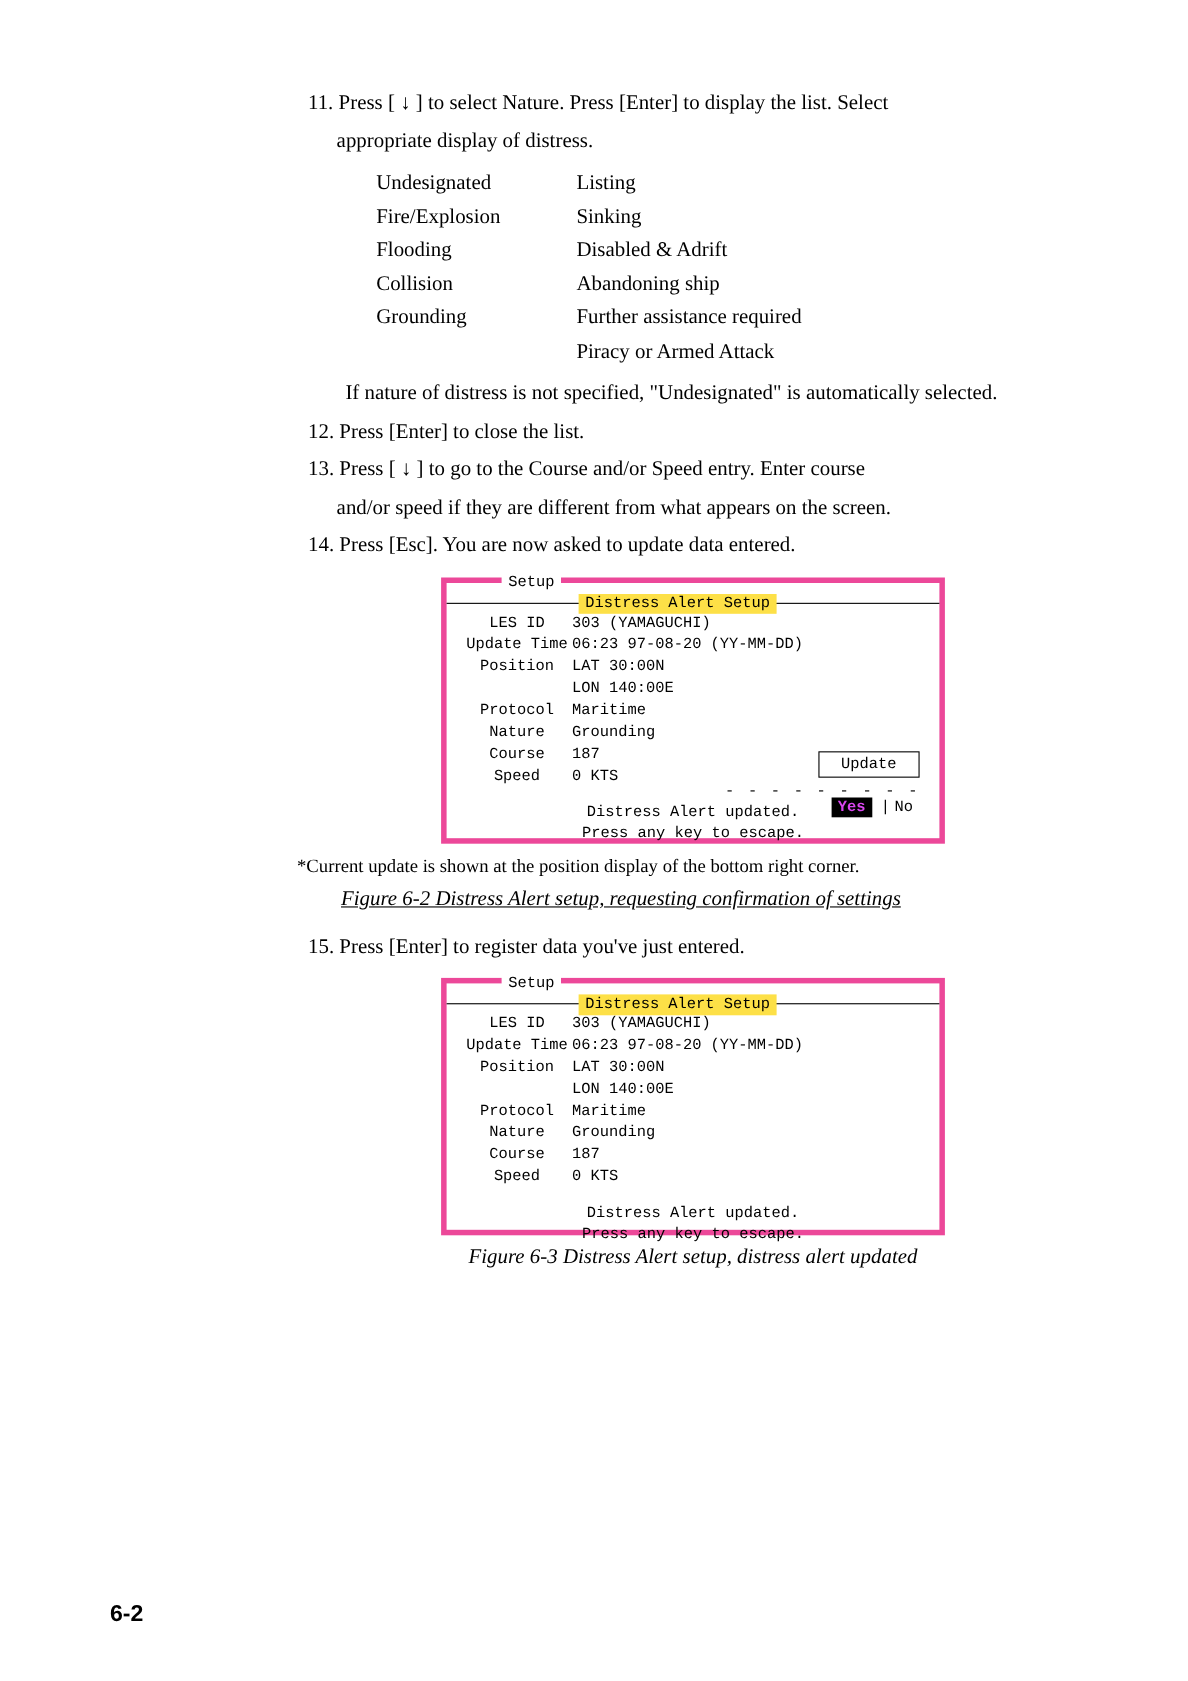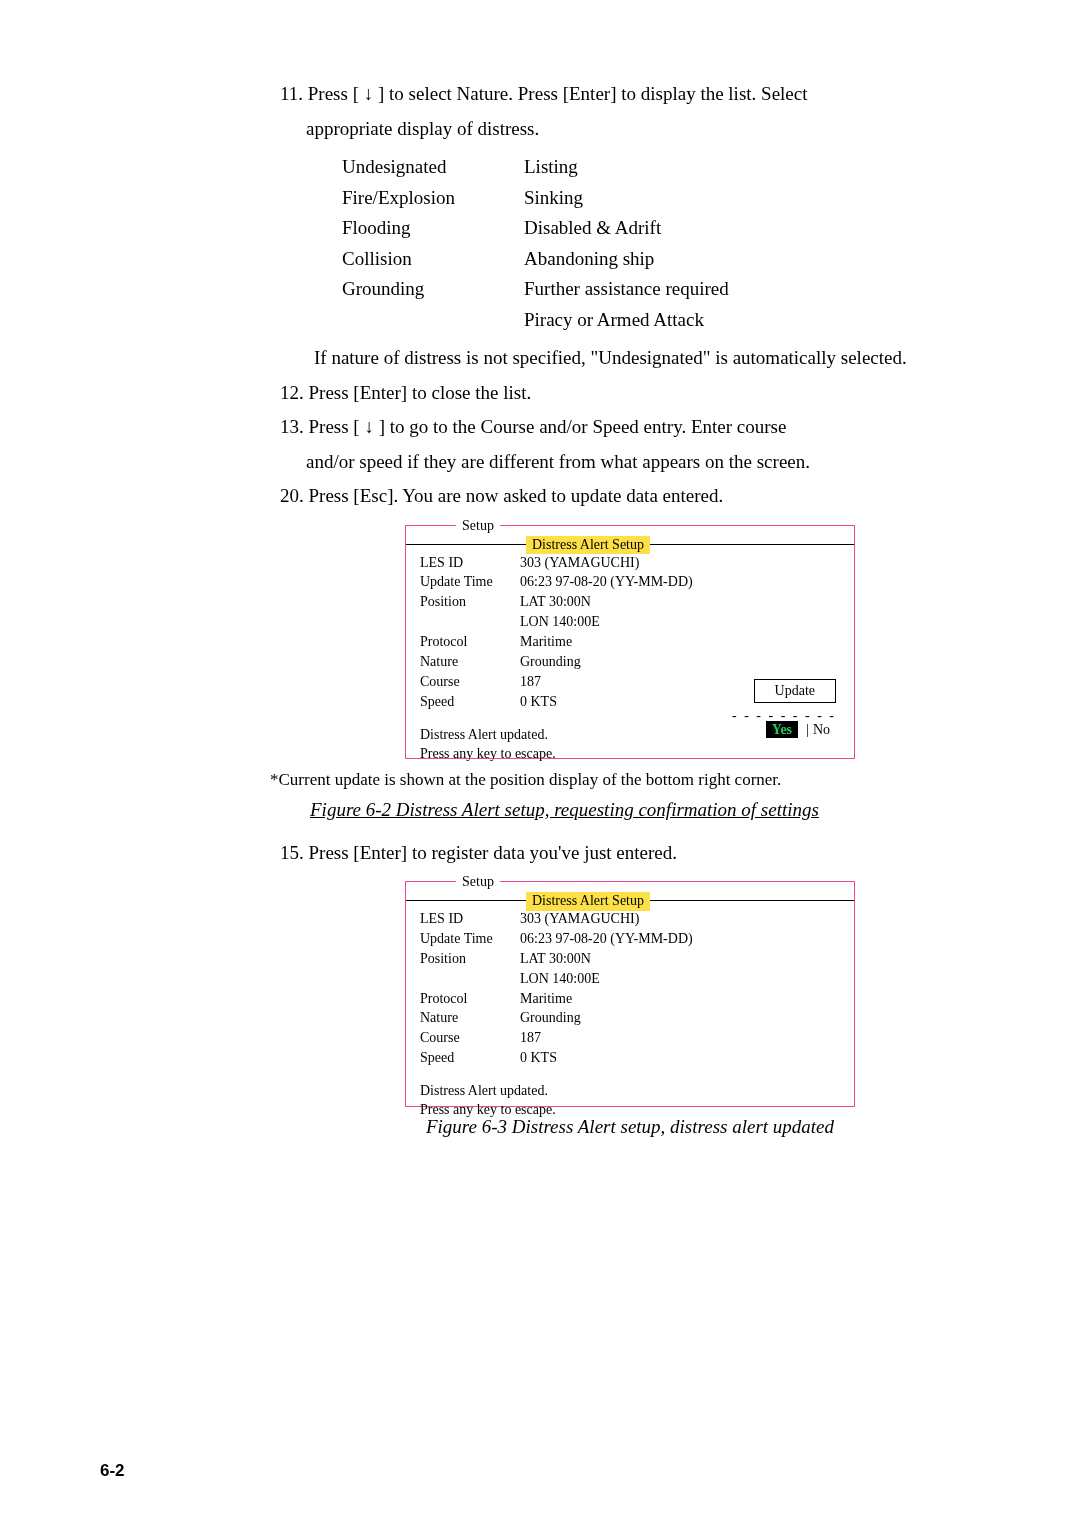--- a/index.html
+++ b/index.html
@@ -33,26 +33,27 @@
     .distress-table td {
       padding: 0 0;
       vertical-align: top;
     }
     .distress-table td:first-child {
       width: 180px;
     }
     .setup-box {
       margin: 14px auto 6px auto;
       width: 420px;
-      border: 1px solid #ec4899;
+      border: 5px solid #ec4899;
       position: relative;
       padding: 8px 14px 10px 14px;
-      font-family: Liberation Serif, serif;
+      font-family: Liberation Mono, monospace;
       font-size: 14px;
       line-height: 1.35;
+      text-align: center;
     }
     .setup-label {
       position: absolute;
       top: -9px;
       left: 50px;
       background: #fff;
       padding: 0 6px;
       font-size: 14px;
     }
     .inner-box {
@@ -107,21 +108,21 @@
       letter-spacing: 2px;
     }
     .yesno {
       position: absolute;
       right: 24px;
       top: 176px;
       font-size: 14px;
     }
     .yes {
       background: #000;
-      color: #22c55e;
+      color: #d946ef;
       padding: 1px 6px;
       font-weight: bold;
       margin-right: 4px;
     }
     .sep {
       margin: 0 4px;
     }
     .note {
       font-size: 17px;
       margin: 8px 0 2px -10px;
@@ -140,21 +141,21 @@
       margin: 4px 0 14px 0;
       font-size: 19px;
       font-family: Liberation Serif, serif;
     }
     .page-num {
       position: absolute;
       left: 100px;
       bottom: 45px;
       font-family: Arial, Helvetica, sans-serif;
       font-weight: bold;
-      font-size: 17px;
+      font-size: 21px;
     }
     .box1-wrapper { position: relative; }
   </style>
 </head>
 <body>
 
 <p class="step">
   <span>11. Press [ </span><span class="arrow">↓</span><span> ] to select Nature. Press [Enter] to display the list. Select</span>
 </p>
 <p class="step-indent">appropriate display of distress.</p>
@@ -190,21 +191,21 @@
 
 <p class="step-indent" style="margin-left:34px;padding-left:0;">If nature of distress is not specified, "Undesignated" is automatically selected.</p>
 
 <p class="step">12. Press [Enter] to close the list.</p>
 
 <p class="step">
   <span>13. Press [ </span><span class="arrow">↓</span><span> ] to go to the Course and/or Speed entry. Enter course</span>
 </p>
 <p class="step-indent">and/or speed if they are different from what appears on the screen.</p>
 
-<p class="step">20. Press [Esc]. You are now asked to update data entered.</p>
+<p class="step">14. Press [Esc]. You are now asked to update data entered.</p>
 
 <div class="box1-wrapper">
 <div class="setup-box" style="height:214px;">
   <span class="setup-label">Setup</span>
   <div class="inner-box" style="position:relative;">
     <span class="inner-label">Distress Alert Setup</span>
     <div class="kv">
           <span class="k">LES ID</span>
           <span>303 (YAMAGUCHI)</span>
         </div>

